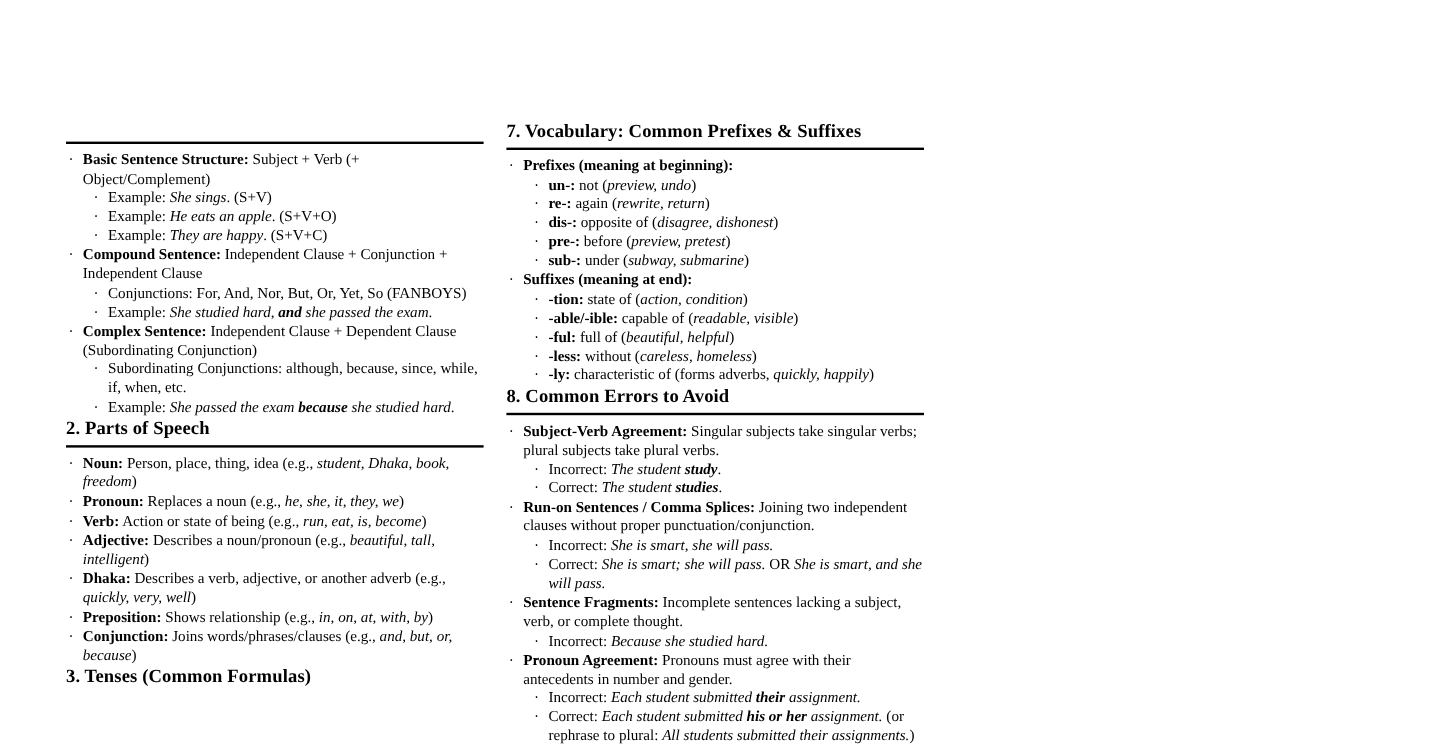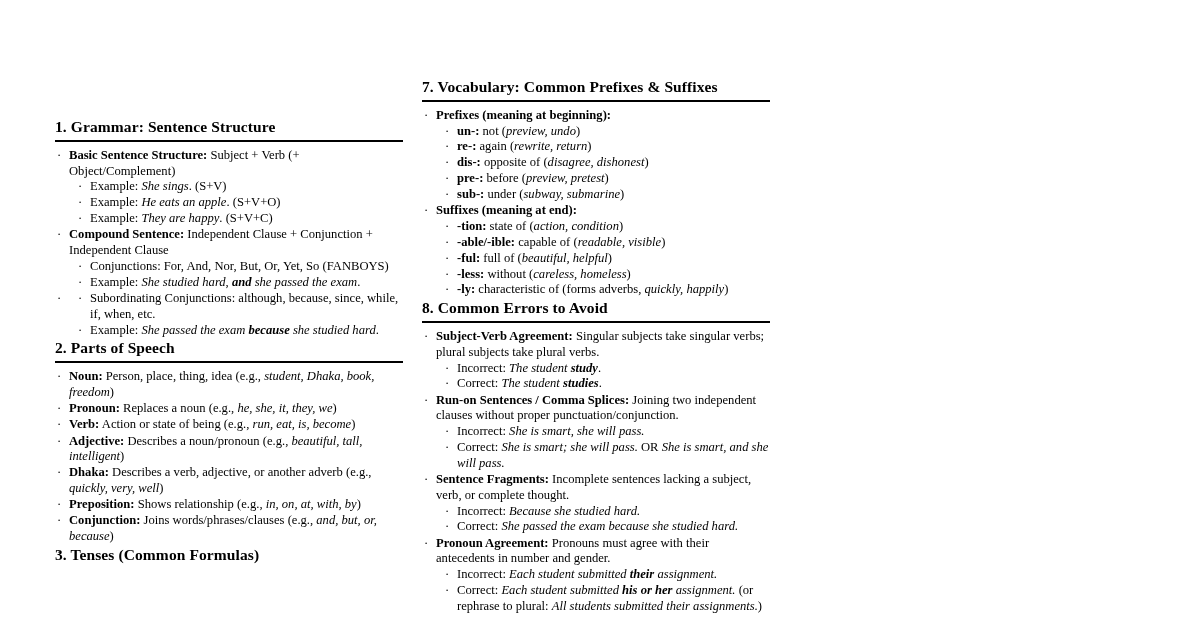--- a/index.html
+++ b/index.html
@@ -19,21 +19,21 @@
     width: 1191px;
     height: 626px;
     overflow: hidden;
   }
   .col {
     position: absolute;
     width: 348px;
     top: 0;
   }
   .col-left  { left: 55px; padding-top: 118px; }
-  .col-right { left: 422px; padding-top: 78px; }
+  .col-right { left: 422px; padding-top: 101px; }
 
   h2.section-title {
     font-size: 15.5px;
     font-weight: bold;
     margin: 0 0 3px 0;
     padding: 0;
     line-height: 1.22;
     letter-spacing: 0.1px;
   }
   .section + .section { margin-top: 1px; }
@@ -86,37 +86,36 @@
   b, strong { font-weight: bold; }
   i, em { font-style: italic; }
   .u { }
 </style>
 </head>
 <body>
 
 <div class="page">
   <div class="col col-left" id="col-left">
       <div class="section">
-        <h2 class="section-title">1. Grammar: Sentence Structure</h2>
         <div class="rule"></div>
         <ul class="lvl1">
           <li><span class="blt">·</span><span><b>Basic Sentence Structure:</b> Subject + Verb (+ Object/Complement)</span><div class="lvl2-wrap">
               <ul class="lvl2">
                 <li><span class="blt">·</span><span>Example: <i class="u">She</i> <i class="u">sings</i>. (S+V)</span></li>
                 <li><span class="blt">·</span><span>Example: <i class="u">He</i> <i class="u">eats</i> <i class="u">an apple</i>. (S+V+O)</span></li>
                 <li><span class="blt">·</span><span>Example: <i class="u">They</i> <i class="u">are</i> <i class="u">happy</i>. (S+V+C)</span></li>
               </ul>
             </div></li>
           <li><span class="blt">·</span><span><b>Compound Sentence:</b> Independent Clause + Conjunction + Independent Clause</span><div class="lvl2-wrap">
               <ul class="lvl2">
                 <li><span class="blt">·</span><span>Conjunctions: For, And, Nor, But, Or, Yet, So (FANBOYS)</span></li>
                 <li><span class="blt">·</span><span>Example: <i class="u">She studied hard</i>, <b><i>and</i></b> <i class="u">she passed the exam</i>.</span></li>
               </ul>
             </div></li>
-          <li><span class="blt">·</span><div class="lvl2-wrap">
+          <li><span class="blt">·</span><span><b>Complex Sentence:</b> Independent Clause + Dependent Clause (Subordinating Conjunction)</span><div class="lvl2-wrap">
               <ul class="lvl2">
                 <li><span class="blt">·</span><span>Subordinating Conjunctions: although, because, since, while, if, when, etc.</span></li>
                 <li><span class="blt">·</span><span>Example: <i class="u">She passed the exam</i> <b><i>because</i></b> <i class="u">she studied hard</i>.</span></li>
               </ul>
             </div></li>
         </ul>
       </div>
       <div class="section">
         <h2 class="section-title">2. Parts of Speech</h2>
         <div class="rule"></div>
@@ -172,21 +171,21 @@
             </div></li>
           <li><span class="blt">·</span><span><b>Run-on Sentences / Comma Splices:</b> Joining two independent clauses without proper punctuation/conjunction.</span><div class="lvl2-wrap">
               <ul class="lvl2">
                 <li><span class="blt">·</span><span>Incorrect: <i>She is smart, she will pass.</i></span></li>
                 <li><span class="blt">·</span><span>Correct: <i>She is smart; she will pass.</i> OR <i>She is smart, and she will pass.</i></span></li>
               </ul>
             </div></li>
           <li><span class="blt">·</span><span><b>Sentence Fragments:</b> Incomplete sentences lacking a subject, verb, or complete thought.</span><div class="lvl2-wrap">
               <ul class="lvl2">
                 <li><span class="blt">·</span><span>Incorrect: <i>Because she studied hard.</i></span></li>
-                <li><span class="blt">·</span><span>Correct: <i>She passed the exam because she studied hard.</i></span></li>
+                <li><span class="blt">·</span></li>
               </ul>
             </div></li>
           <li><span class="blt">·</span><span><b>Pronoun Agreement:</b> Pronouns must agree with their antecedents in number and gender.</span><div class="lvl2-wrap">
               <ul class="lvl2">
                 <li><span class="blt">·</span><span>Incorrect: <i>Each student submitted <b>their</b> assignment.</i></span></li>
                 <li><span class="blt">·</span><span>Correct: <i>Each student submitted <b>his or her</b> assignment.</i> (or rephrase to plural: <i>All students submitted their assignments.</i>)</span></li>
               </ul>
             </div></li>
         </ul>
       </div>

